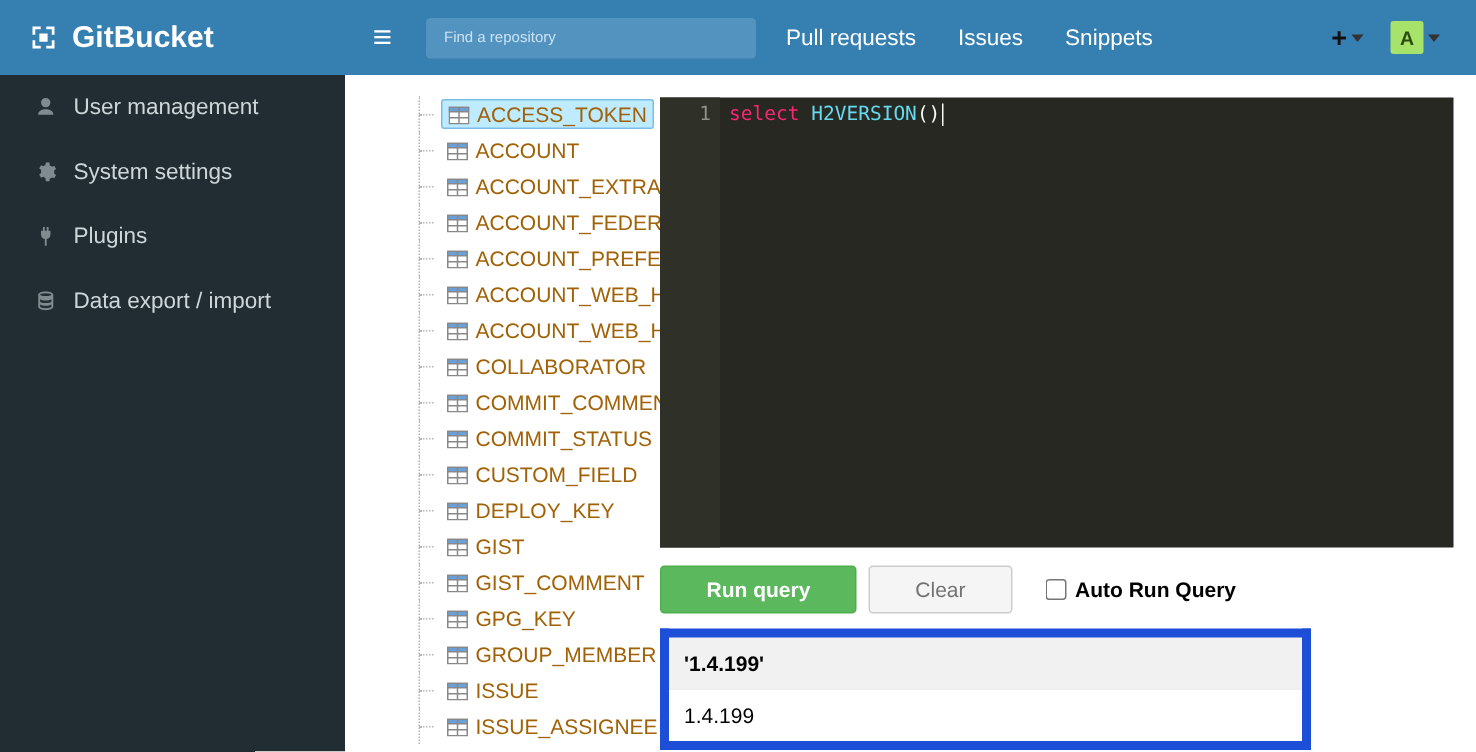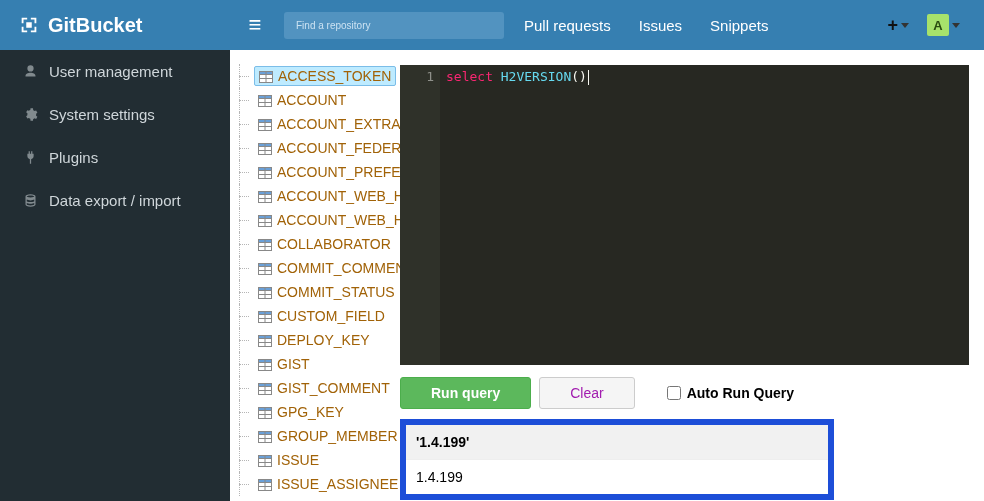--- a/index.html
+++ b/index.html
@@ -27,21 +27,21 @@
 
   .top-actions { margin-left: auto; display: flex; align-items: center; gap: 18px; padding-right: 14px; }
   .add-btn { display: flex; align-items: center; cursor: pointer; color: #111; }
   .add-plus { font-size: 18px; font-weight: 700; }
   .caret-down { width: 0; height: 0; border-left: 4px solid transparent; border-right: 4px solid transparent; border-top: 5px solid #333; margin-left: 3px; }
   .avatar { width: 22px; height: 22px; background: #a7e26b; color: #2b4c0f; border-radius: 2px; display: flex; align-items: center; justify-content: center; font-weight: 600; font-size: 13px; }
   .avatar-wrap { display: flex; align-items: center; cursor: pointer; }
   .avatar-wrap .caret-down { border-top-color: #333; }
 
   
-  .main { flex: 1; display: flex; min-height: 0; }
+  .main { flex: 1; display: flex; min-height: 0; gap: 40px; }
 
   
   .sidebar { width: 230px; background: #222d33; color: #cfd6da; display: flex; flex-direction: column; }
   .side-item { display: flex; align-items: center; padding: 13px 18px; font-size: 15px; cursor: pointer; color: #cfd6da; border-left: 3px solid transparent; }
   .side-item.active { background: #1b252a; border-left-color: #3c8dbc; color: #fff; }
   .side-icon { width: 18px; margin-right: 10px; opacity: 0.55; display: inline-flex; align-items: center; justify-content: center; }
   .side-icon svg { width: 15px; height: 15px; fill: currentColor; }
 
   
   .content { flex: 1; display: flex; min-width: 0; background: #fff; }
@@ -65,22 +65,22 @@
   .code-editor { background: #272822; color: #f8f8f2; font-family: "Menlo", "Consolas", monospace; font-size: 13px; display: flex; height: 300px; border-radius: 0; }
   .gutter { background: #2f3129; color: #8f908a; width: 40px; text-align: right; padding: 4px 6px 0 0; user-select: none; }
   .code-body { flex: 1; padding: 4px 6px 0 6px; position: relative; }
   .tok-kw { color: #f92672; }
   .tok-fn { color: #66d9ef; }
   .cursor-line { display: inline-block; border-right: 1px solid #f8f8f2; height: 15px; vertical-align: middle; margin-left: 1px; }
 
   .query-controls { display: flex; align-items: center; gap: 8px; padding: 12px 0 10px 0; }
   .btn { border: 1px solid #ccc; border-radius: 3px; padding: 7px 30px; font-size: 14px; cursor: pointer; background: #fff; }
   .btn.primary { background: #5cb85c; border-color: #4cae4c; color: #fff; font-weight: 600; }
-  .btn.default { background: #f5f5f5; color: #a21caf; }
-  .checkbox-wrap { display: flex; align-items: center; gap: 6px; margin-left: 24px; }
+  .btn.default { background: #f5f5f5; color: #737373; }
+  .checkbox-wrap { display: flex; align-items: center; gap: 6px; margin-left: 14px; }
   .checkbox-wrap input { width: 14px; height: 14px; }
   .checkbox-wrap label { font-weight: 700; font-size: 14px; }
 
   .result-table { border: 6px solid #1d4ed8; border-collapse: collapse; width: 434px; }
   .result-table th, .result-table td { text-align: left; padding: 9px 10px; font-size: 14px; border-bottom: 1px solid #eee; }
   .result-table thead th { background: #f1f1f1; font-weight: 700; }
 </style>
 </head>
 <body>
 

